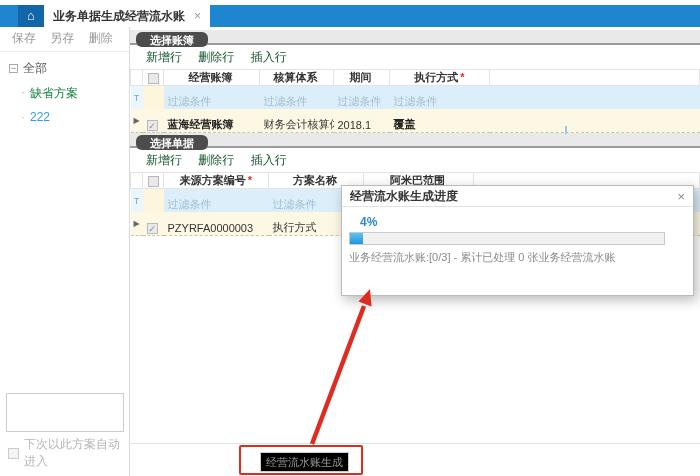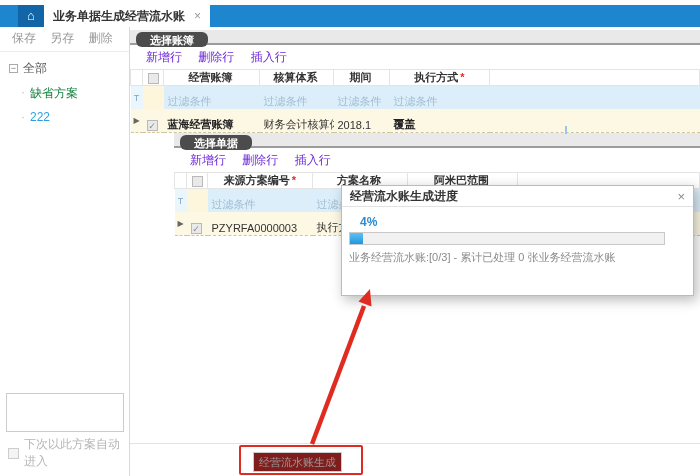--- a/index.html
+++ b/index.html
@@ -32,25 +32,25 @@
   .tree-item { padding:8px 0 0 21px; position:relative; color:#15803d; }
   .tree-item::before { content:"·"; position:absolute; left:12px; color:#bbb; }
   .tree-item.selected { color:#2b9fe0; }
   .side-box { position:absolute; left:6px; right:5px; top:366px; height:39px; border:1px solid #ccc; background:#fff; }
   .side-check { position:absolute; left:8px; top:409px; display:flex; align-items:center; gap:5px; font-size:12px; color:#b5b5b5; }
   .cb { width:11px; height:11px; border:1px solid #ccc; background:#f4f4f4; flex:0 0 auto; }
 
   
   .main { position:absolute; left:130px; top:27px; right:0; bottom:0; background:#fff; }
   .section { position:absolute; left:0; right:0; }
-  .sec1 { top:3px; } .sec2 { top:106px;margin-left:44px; }
+  .sec1 { top:3px; } .sec2 { top:106px; }
   .sec-bar { height:15px; background:#e9e9e9; border-bottom:2px solid #9c9c9c; padding-left:6px; }
   .sec-tab { display:inline-block; height:15px; background:#4c4c4c; color:#fff;
              font-size:11px; font-weight:bold; padding:1px 14px 0;border-radius:6px; }
-  .row-toolbar { padding:4px 0 3px 16px; font-size:12px; color:#6d28d9; }
+  .row-toolbar { padding:4px 0 3px 16px; font-size:12px; color:#14532d; }
   .row-toolbar span { margin-right:13px; cursor:default; }
 
   table.grid { width:100%; border-collapse:collapse; table-layout:fixed; font-size:11px; }
   .grid th {
     height:16px; font-size:11px; font-weight:bold; color:#333; text-align:center;
     border:1px solid #e4e4e4; background:#fff; padding:0; white-space:nowrap; overflow:hidden;
   }
   .grid td { height:13px; padding:8px 0 0 4px; white-space:nowrap; overflow:hidden; }
   .req { color:#e02b21; margin-left:2px; }
   .hcb, .ccb { display:inline-block; width:11px; height:11px; border:1px solid #b9b9b9; background:#e9e9e9; vertical-align:middle; }
@@ -72,22 +72,22 @@
   .dlg-close { color:#888; font-weight:normal; font-size:13px; cursor:default; }
   .dlg-body { padding:8px 7px 0; }
   .pct { margin:0 0 3px 11px; font-size:12px; font-weight:bold; color:#2b8ad2; }
   .pbar { width:316px; height:13px; background:#f1f1f1; border:1px solid #c9c9c9; }
   .pfill { height:100%; background:linear-gradient(180deg,#5fc1f2 0%,#1f97dd 100%); }
   .dlg-msg { margin-top:5px; font-size:11px; color:#8a8a8a; }
 
   
   .footer-line { position:absolute; left:130px; right:0; top:443px; border-top:1px solid #e3e3e3; }
   .gen-btn {
-    position:absolute; left:253px; top:452px; width:89px; height:20px; z-index:20;
-    background:#7f1d1d; border:1px solid #ccc; color:#999; font-size:11px;
+    position:absolute; left:260px; top:452px; width:89px; height:20px; z-index:20;
+    background:#000000; border:1px solid #ccc; color:#999; font-size:11px;
     text-align:center; line-height:18px; cursor:default;
   }
   .red-box { position:absolute; left:239px; top:445px; width:124px; height:30px;
              border:2px solid #e02b21; border-radius:2px; z-index:25; }
   .arrow-svg { position:absolute; left:290px; top:282px; width:100px; height:170px; z-index:40; }
   .artifact { position:absolute; left:565px; top:126px; width:2px; height:8px; background:#9cc3e8; }
 </style>
 </head>
 <body>
 

